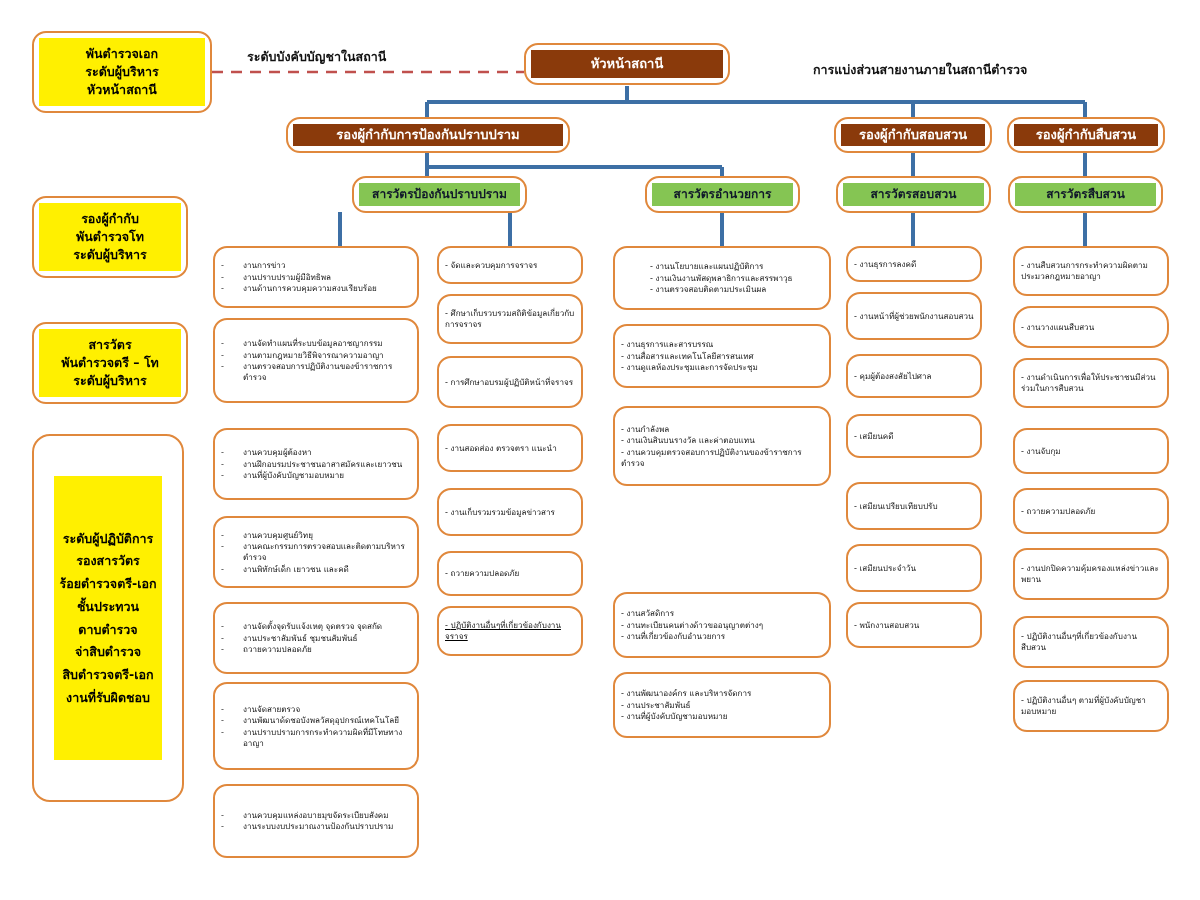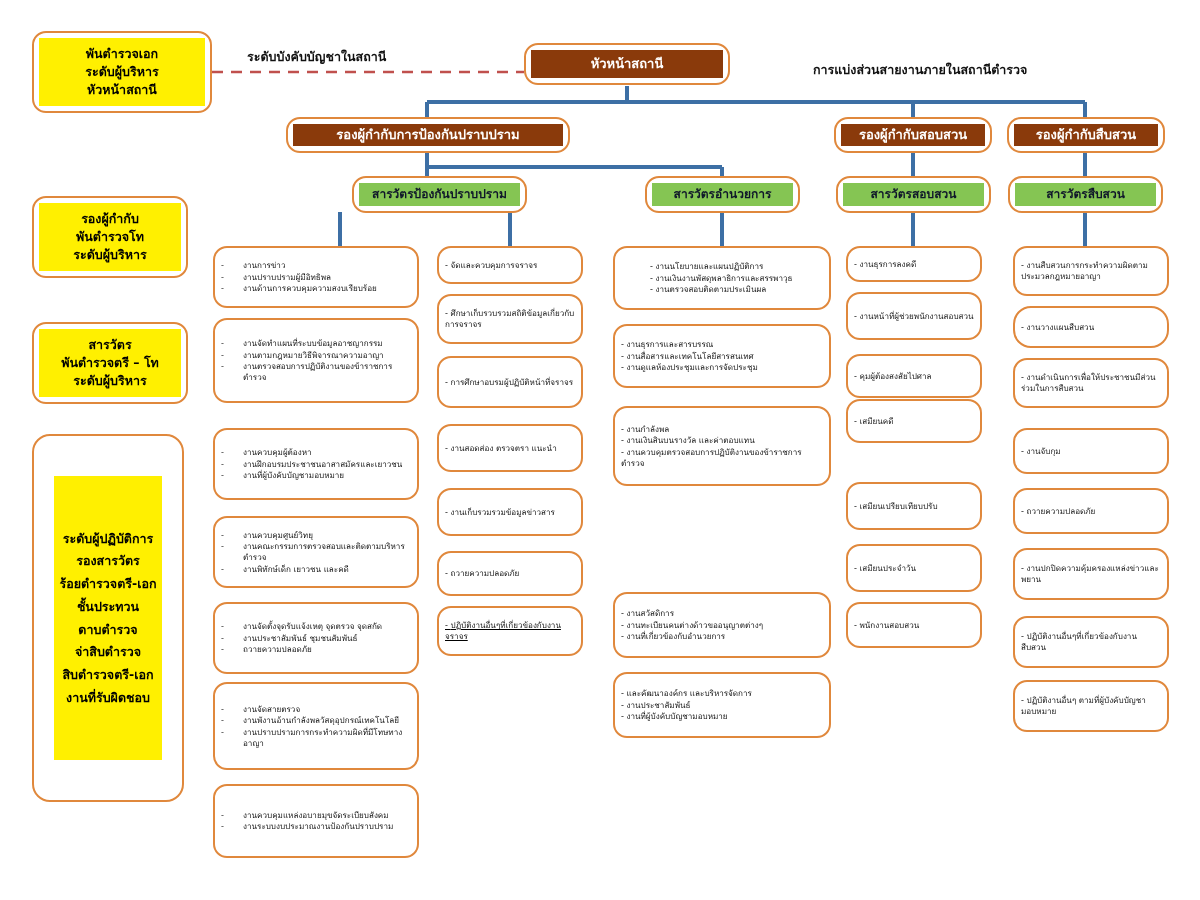--- a/index.html
+++ b/index.html
@@ -322,21 +322,21 @@
   </div>
 
   <div class="card detail" style="left:213px; top:682px; width:206px; height:88px;">
     <div class="bullets">
       <div class="row">
           <span class="dash">-</span>
           <span class="txt">งานจัดสายตรวจ</span>
         </div>
       <div class="row">
           <span class="dash">-</span>
-          <span class="txt">งานพังานอ้านกำลังพลวัสดุอุปกรณ์เทคโนโลยี</span>
+          <span class="txt">งานพัฒนาด้ดชอบังพลวัสดุอุปกรณ์เทคโนโลยี</span>
         </div>
       <div class="row">
           <span class="dash">-</span>
           <span class="txt">งานปราบปรามการกระทำความผิดที่มีโทษทางอาญา</span>
         </div>
     </div>
   </div>
 
   <div class="card detail" style="left:213px; top:784px; width:206px; height:74px;">
     <div class="bullets">
@@ -421,21 +421,21 @@
   <div class="card detail" style="left:613px; top:592px; width:218px; height:66px;">
     <div class="bullets inline">
       <div class="row">งานสวัสดิการ</div>
       <div class="row">งานทะเบียนคนต่างด้าวขออนุญาตต่างๆ</div>
       <div class="row">งานที่เกี่ยวข้องกับอำนวยการ</div>
     </div>
   </div>
 
   <div class="card detail" style="left:613px; top:672px; width:218px; height:66px;">
     <div class="bullets inline">
-      <div class="row">และคัฒนาองค์กร และบริหารจัดการ</div>
+      <div class="row">งานพัฒนาองค์กร และบริหารจัดการ</div>
       <div class="row">งานประชาสัมพันธ์</div>
       <div class="row">งานที่ผู้บังคับบัญชามอบหมาย</div>
     </div>
   </div>
 
   <div class="card detail" style="left:846px; top:246px; width:136px; height:36px;">
     <div class="bullets inline">
       <div class="row">งานธุรการลงคดี</div>
     </div>
   </div>
@@ -445,21 +445,21 @@
       <div class="row">งานหน้าที่ผู้ช่วยพนักงานสอบสวน</div>
     </div>
   </div>
 
   <div class="card detail" style="left:846px; top:354px; width:136px; height:44px;">
     <div class="bullets inline">
       <div class="row">คุมผู้ต้องสงสัยไปศาล</div>
     </div>
   </div>
 
-  <div class="card detail" style="left:846px; top:399px; width:136px; height:44px;">
+  <div class="card detail" style="left:846px; top:414px; width:136px; height:44px;">
     <div class="bullets inline">
       <div class="row">เสมียนคดี</div>
     </div>
   </div>
 
   <div class="card detail" style="left:846px; top:482px; width:136px; height:48px;">
     <div class="bullets inline">
       <div class="row">เสมียนเปรียบเทียบปรับ</div>
     </div>
   </div>

